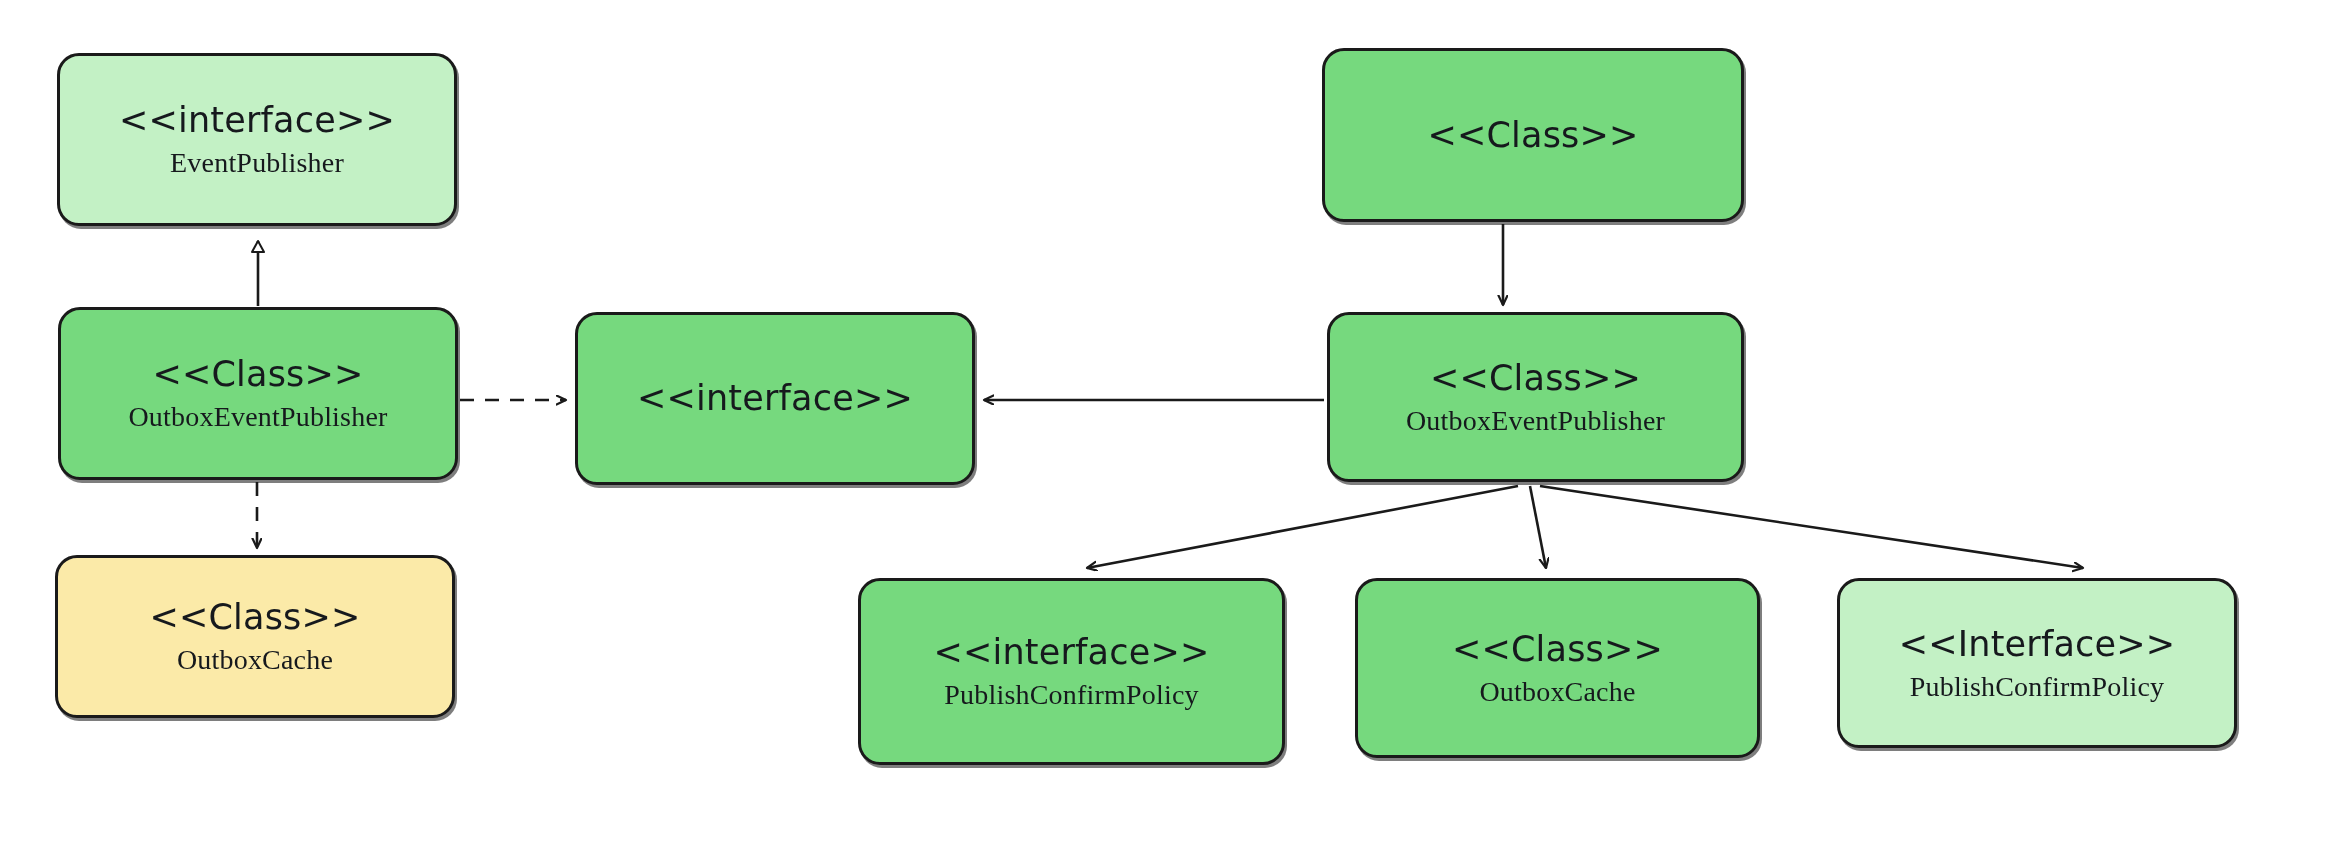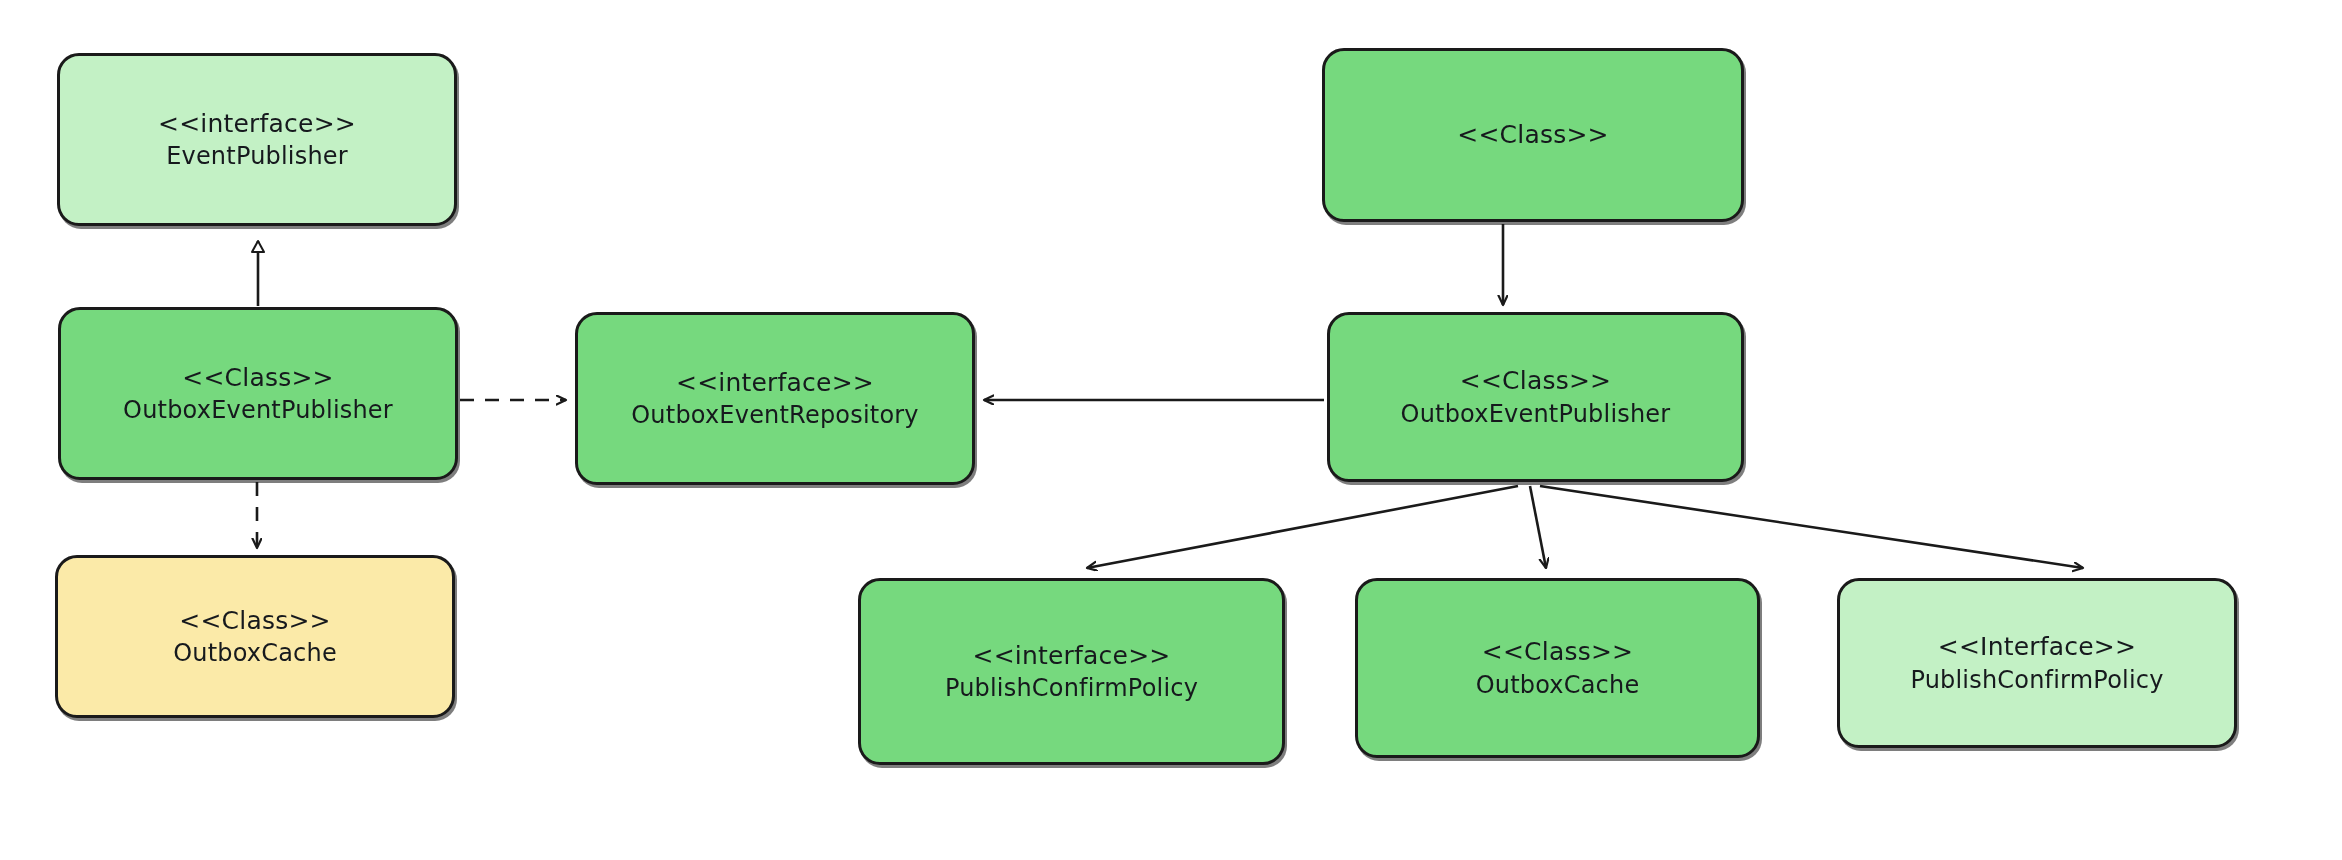--- a/index.html
+++ b/index.html
@@ -35,28 +35,29 @@
     display: flex;
     flex-direction: column;
     align-items: center;
     justify-content: center;
     text-align: center;
     color: #16191d;
     line-height: 1.34;
     box-shadow: 2px 3px 0 rgba(20,20,20,0.55);
   }
   .node .stereotype {
-    font-size: 25px;
+    font-size: 35px;
     letter-spacing: 0.2px;
     white-space: nowrap;
   }
   .node .name {
-    font-size: 24px;
+    font-size: 28px;
     letter-spacing: 0.2px;
     white-space: nowrap;
+    font-family: Liberation Serif, serif;
   }
   .fill-light  { background: #c3f1c5; }
   .fill-green  { background: #76d97e; }
   .fill-yellow { background: #fbeaa8; }
 </style>
 </head>
 <body>
 
 <div id="diagram-canvas">
 
@@ -117,21 +118,20 @@
     <div class="name">OutboxEventPublisher</div>
   </div>
 
   <div class="node fill-yellow" style="left:55px; top:555px; width:400px; height:163px;">
     <div class="stereotype">&lt;&lt;Class&gt;&gt;</div>
     <div class="name">OutboxCache</div>
   </div>
 
   <div class="node fill-green" style="left:575px; top:312px; width:400px; height:173px;">
     <div class="stereotype">&lt;&lt;interface&gt;&gt;</div>
-    <div class="name">OutboxEventRepository</div>
   </div>
 
   <div class="node fill-green" style="left:1322px; top:48px; width:422px; height:174px;">
     <div class="stereotype">&lt;&lt;Class&gt;&gt;</div>
   </div>
 
   <div class="node fill-green" style="left:1327px; top:312px; width:417px; height:170px;">
     <div class="stereotype">&lt;&lt;Class&gt;&gt;</div>
     <div class="name">OutboxEventPublisher</div>
   </div>

